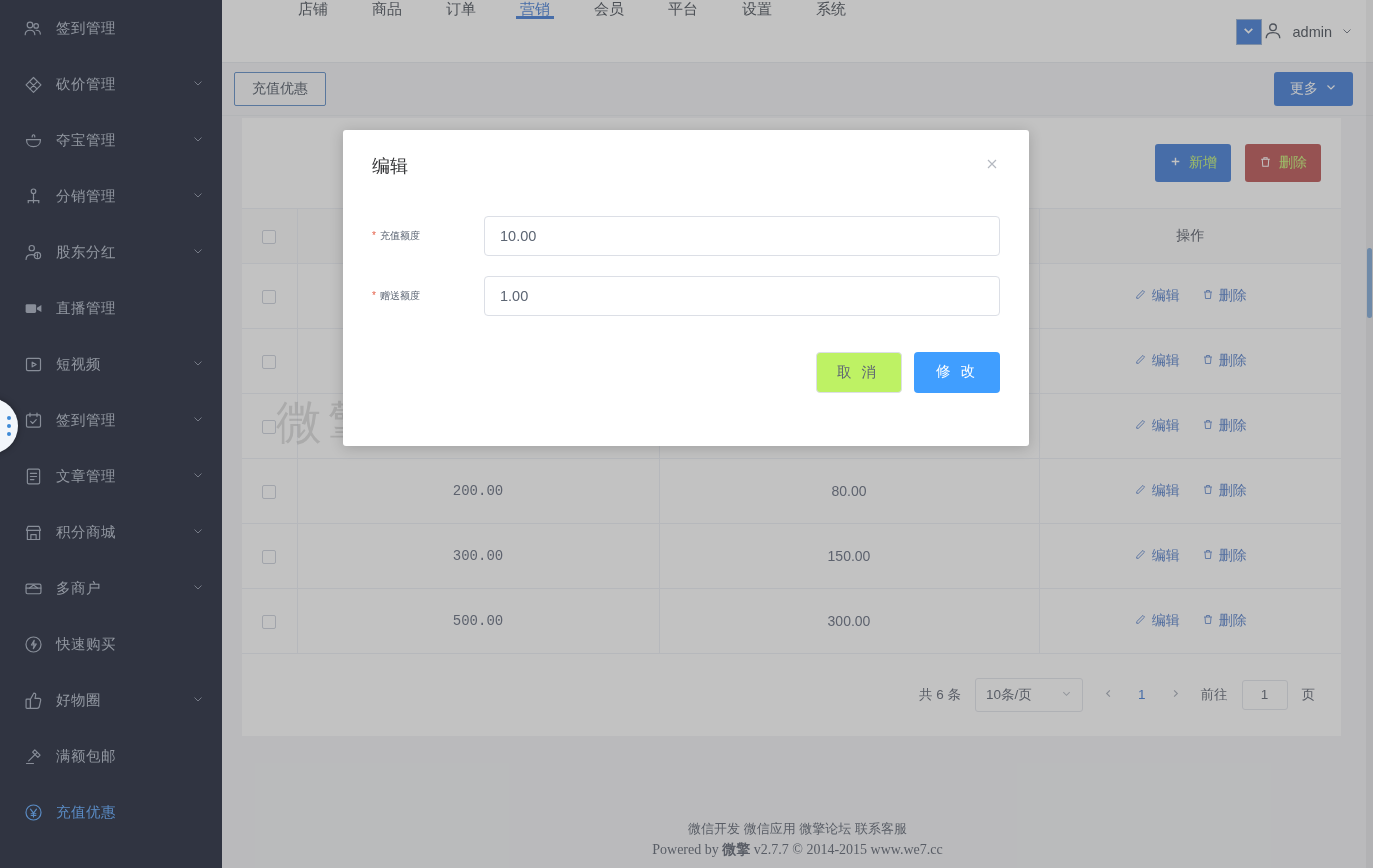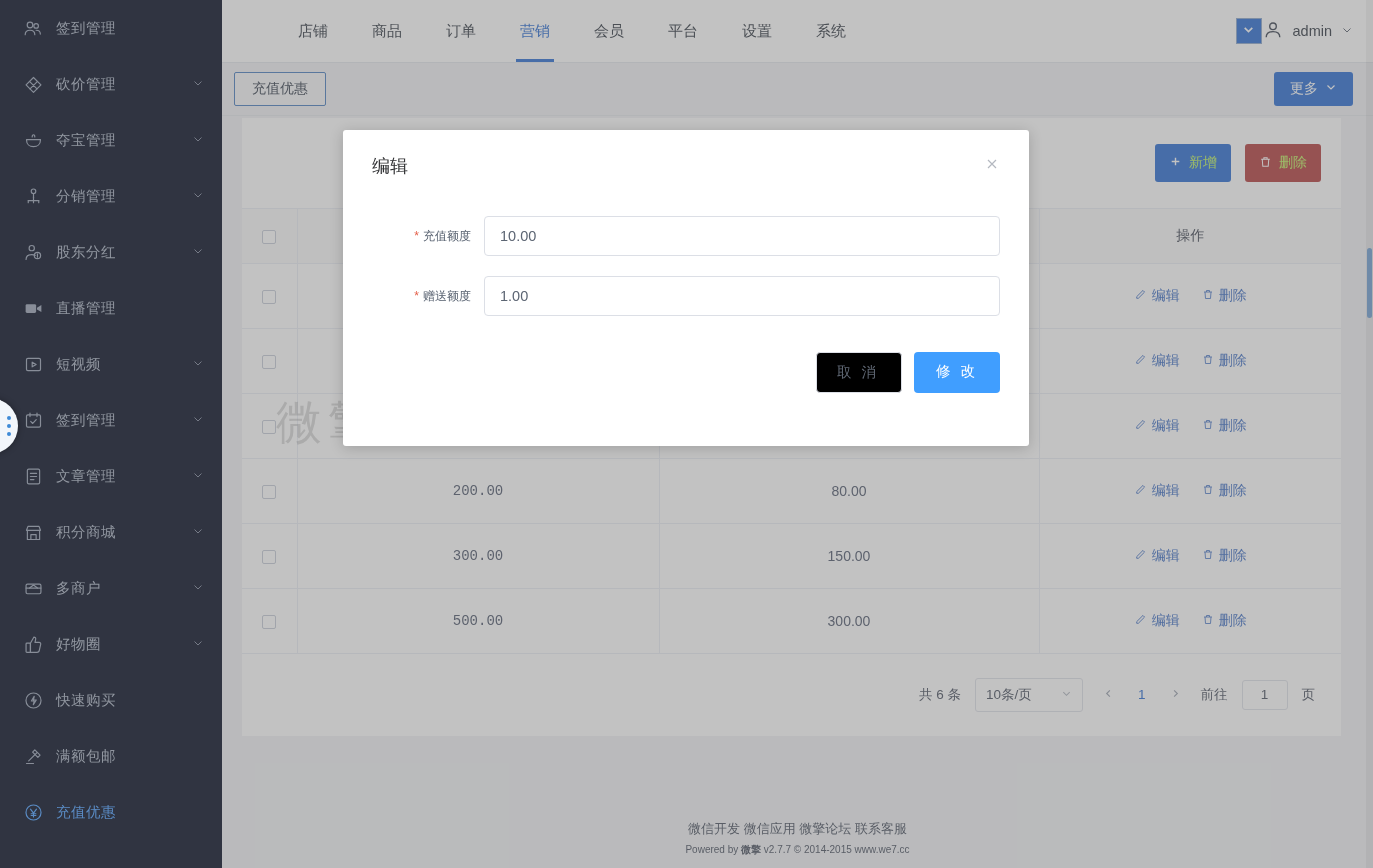--- a/index.html
+++ b/index.html
@@ -72,20 +72,21 @@
     background: rgba(110,110,110,0.42);
     pointer-events: none; z-index: 40;
   }
 
   
   #topnav {
     height: 63px; background: #ffffff;
     border-bottom: 1px solid #e4e7ed;
     display: flex; align-items: stretch;
     position: relative;
+    flex-direction: column;
   }
   #topnav-tabs { display: flex; align-items: stretch; margin-left: 54px; }
   .tnav {
     padding: 0 22px;
     display: flex; align-items: center;
     font-size: 15px; color: #333a44;
     position: relative; white-space: nowrap;
   }
   .tnav.active { color: #2c6dd2; }
   .tnav.active::after {
@@ -198,21 +199,21 @@
     color: #4b5261;
   }
 
   
   #footer {
     position: absolute; left: 0; bottom: 0;
     width: 1151px; padding-bottom: 8px;
     text-align: center;
     font-size: 13px; color: #4b5261; line-height: 21px;
   }
-  #footer .f2 { font-size: 10px; }
+  #footer .f2 { font-size: 14px; font-family: Liberation Serif, serif; }
   #footer b { font-weight: bold; }
 
   
   #watermark {
     position: absolute;
     left: 276px; top: 392px;
     font-size: 46px;
     color: rgba(150,150,150,.38);
     letter-spacing: 6px;
     z-index: 30;
@@ -244,40 +245,40 @@
   }
   #modal-head {
     height: 72px; display: flex; align-items: center;
     padding: 0 29px;
   }
   #modal-title { font-size: 18px; color: #303133; }
   #modal-close { margin-left: auto; color: #b4b8c0; }
   #modal-body { padding: 14px 29px 0 29px; }
   .frow { display: flex; align-items: center; margin-bottom: 20px; }
   .flabel {
-    width: 112px; text-align: right; padding-right: 13px;
-    font-size: 12px; color: #555f6e; white-space: nowrap;
+    width: 112px; text-align: left; padding-right: 13px;
+    font-size: 10px; color: #555f6e; white-space: nowrap;
   }
   .req { color: #e4604a; margin-right: 4px; }
   .finput {
     flex: 1; height: 40px;
     border: 1px solid #dcdfe6; border-radius: 4px;
     display: flex; align-items: center;
     padding: 0 15px; font-size: 14.5px; color: #5c6573;
     background: #fff;
   }
   #modal-foot {
     display: flex; justify-content: flex-end;
     gap: 12px; padding: 16px 29px 0 29px;
   }
   .mbtn {
     border-radius: 4px; font-size: 14.5px;
     padding: 10px 22px; letter-spacing: 3px;
   }
-  .mbtn-cancel { border: 1px solid #dcdfe6; color: #5f6773; background: #000000; padding-left: 20px; }
+  .mbtn-cancel { border: 1px solid #dcdfe6; color: #5f6773; background: #bef264; padding-left: 20px; }
   .mbtn-ok { background: #409eff; color: #fff; }
 </style>
 </head>
 <body>
 
 <div id="sidebar">
   <div id="side-list">
       <div class="side-item">
         <span class="sic">
           <svg width="21" height="21" viewBox="0 0 24 24" fill="none" stroke="#8b93a3" stroke-width="1.35" stroke-linecap="round" stroke-linejoin="round">
@@ -410,37 +411,37 @@
           </svg>
         </span>
         <span class="slabel">多商户</span>
         <span class="schev"><svg width="12" height="12" viewBox="0 0 24 24" fill="none" stroke="#8b93a3" stroke-width="2">
             <path d="M5 9l7 7 7-7"></path>
           </svg></span>
       </div>
       <div class="side-item">
         <span class="sic">
           <svg width="21" height="21" viewBox="0 0 24 24" fill="none" stroke="#8b93a3" stroke-width="1.35" stroke-linecap="round" stroke-linejoin="round">
+            <circle cx="12" cy="12" r="8.6"></circle>
+            <path d="M12.8 7.2 9.6 12.6h3.2l-1 4.2 3.4-5.4h-3.2z"></path>
+          </svg>
+        </span>
+        <span class="slabel">快速购买</span>
+      </div>
+      <div class="side-item">
+        <span class="sic">
+          <svg width="21" height="21" viewBox="0 0 24 24" fill="none" stroke="#8b93a3" stroke-width="1.35" stroke-linecap="round" stroke-linejoin="round">
             <path d="M8.5 21V10.5l4-7c1.4 0 2.3 1.1 2 2.5l-.8 3.5h4.6c1.3 0 2.2 1.2 1.9 2.4l-1.5 6.6c-.2 1.4-1.3 2.5-2.7 2.5z"></path>
             <rect x="3.5" y="10.5" width="5" height="10.5" rx="1"></rect>
           </svg>
         </span>
         <span class="slabel">好物圈</span>
         <span class="schev"><svg width="12" height="12" viewBox="0 0 24 24" fill="none" stroke="#8b93a3" stroke-width="2">
             <path d="M5 9l7 7 7-7"></path>
           </svg></span>
-      </div>
-      <div class="side-item">
-        <span class="sic">
-          <svg width="21" height="21" viewBox="0 0 24 24" fill="none" stroke="#8b93a3" stroke-width="1.35" stroke-linecap="round" stroke-linejoin="round">
-            <circle cx="12" cy="12" r="8.6"></circle>
-            <path d="M12.8 7.2 9.6 12.6h3.2l-1 4.2 3.4-5.4h-3.2z"></path>
-          </svg>
-        </span>
-        <span class="slabel">快速购买</span>
       </div>
       <div class="side-item">
         <span class="sic">
           <svg width="21" height="21" viewBox="0 0 24 24" fill="none" stroke="#8b93a3" stroke-width="1.35" stroke-linecap="round" stroke-linejoin="round">
             <path d="M4 20h8"></path>
             <path d="M6.5 17 16 7.5"></path>
             <path d="M13.5 4.5 19.5 10.5 17 13 11 7z"></path>
           </svg>
         </span>
         <span class="slabel">满额包邮</span>

